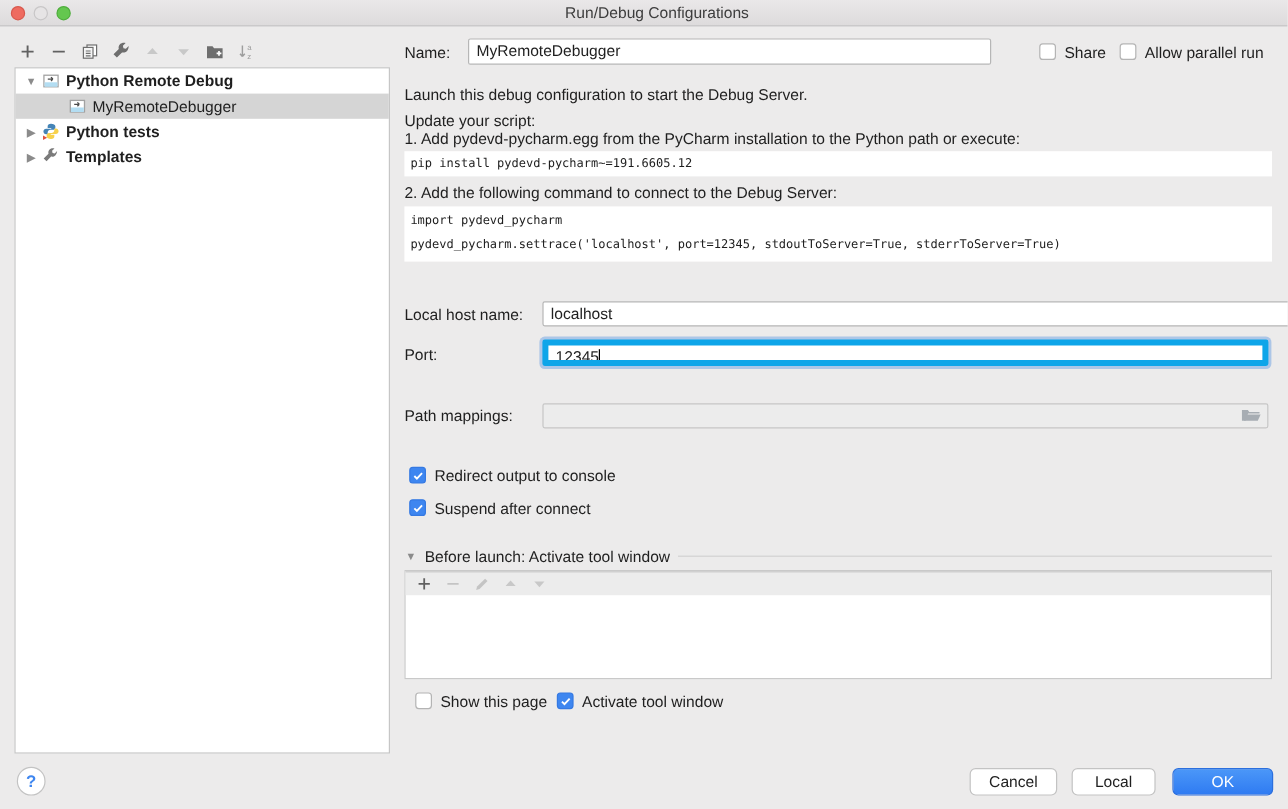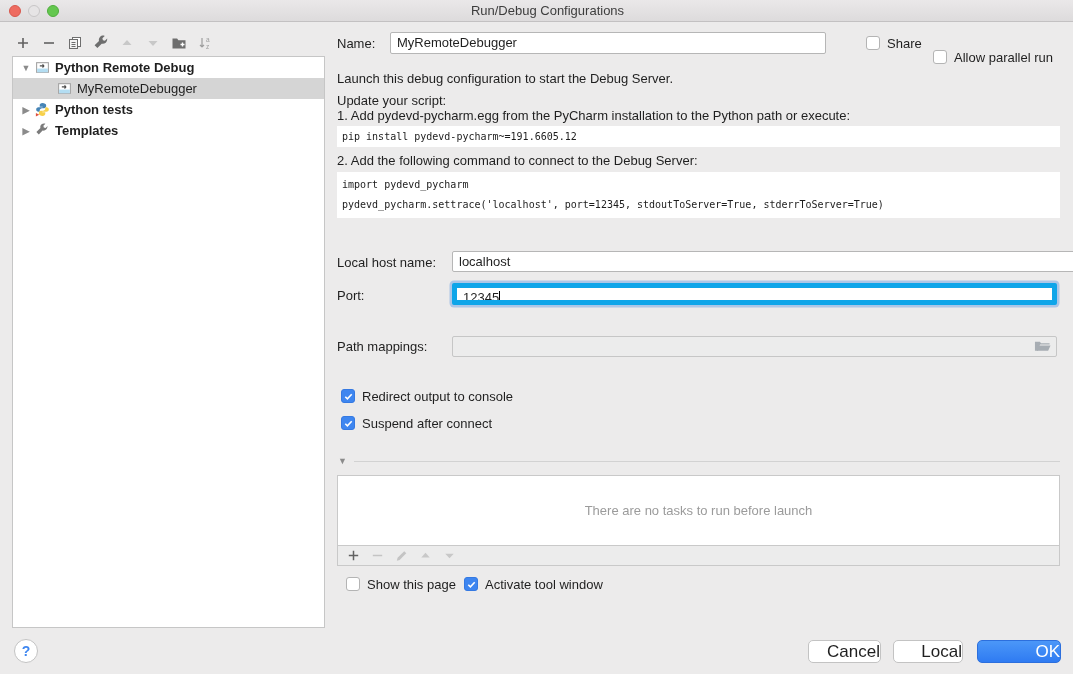--- a/index.html
+++ b/index.html
@@ -37,21 +37,21 @@
   .caret{display:inline-block;width:1px;height:13px;background:#000;vertical-align:-2px;}
   .cbrow{position:absolute;display:flex;align-items:center;gap:7px;white-space:nowrap;justify-content:flex-end;}
   .cb{width:14px;height:14px;border-radius:3px;background:#fff;border:1px solid #b4b4b4;
       display:inline-flex;align-items:center;justify-content:center;flex:0 0 14px;}
   .cb.checked{background:#3e86f0;border-color:#3579e2;}
   .code{position:absolute;background:#fff;font-family:"DejaVu Sans Mono","Liberation Mono",monospace;
         font-size:10px;color:#1d1d1d;white-space:pre;}
   .sep-head{position:absolute;display:flex;align-items:center;gap:7px;}
   .sep-head .line{flex:1;border-top:1px solid #d2d2d2;}
   .btn{position:absolute;height:23px;border-radius:5px;border:1px solid #c3c3c3;
-       background:#fff;text-align:right;line-height:21px;font-size:17px;color:#1f1f1f;}
+       background:#fff;text-align:center;line-height:21px;font-size:13px;color:#1f1f1f;}
   .btn.primary{background:linear-gradient(#4b97f8,#2f7bf2);border-color:#2c6fdd;color:#fff;}
   .help-btn{position:absolute;left:14px;top:639px;width:24px;height:24px;border-radius:50%;
             background:#fff;border:1px solid #c3c3c3;color:#3e86f0;font-size:14px;font-weight:bold;
             text-align:center;line-height:22px;}
 
   
   .tasks{position:absolute;left:337px;top:475px;width:723px;height:91px;border:1px solid #c9c9c9;background:#fff;}
   .tasks .empty{height:69px;display:flex;align-items:center;justify-content:center;color:#9b9b9b;}
   .tasks .ttb{height:20px;background:#ececec;border-top:1px solid #c9c9c9;display:flex;align-items:center;gap:9px;padding-left:8px;}
   .tasks .ttb .tbi{width:15px;height:15px;}
@@ -163,21 +163,21 @@
   </div>
 
   <div class="lbl" style="left:337px;top:36px">Name:</div>
   <div class="field" style="left:390px;top:32px;width:436px;height:22px">
     <span>MyRemoteDebugger</span>
   </div>
   <div class="cbrow" style="left:866px;top:33px;height:20px">
     <span class="cb"></span>
     <span>Share</span>
   </div>
-  <div class="cbrow" style="left:933px;top:47px;height:20px">
+  <div class="cbrow" style="left:933px;top:33px;height:20px">
     <span class="cb"></span>
     <span>Allow parallel run</span>
   </div>
 
   <div class="lbl" style="left:337px;top:71px">Launch this debug configuration to start the Debug Server.</div>
   <div class="lbl" style="left:337px;top:93px">Update your script:</div>
   <div class="lbl" style="left:337px;top:108px">1. Add pydevd-pycharm.egg from the PyCharm installation to the Python path or execute:</div>
   <div class="code" style="left:337px;top:126px;width:723px;height:21px;line-height:21px;padding:0 5px">pip install pydevd-pycharm~=191.6605.12</div>
   <div class="lbl" style="left:337px;top:153px">2. Add the following command to connect to the Debug Server:</div>
   <div class="code" style="left:337px;top:172px;width:723px;height:46px;padding:3px 5px;line-height:20px"><span>import pydevd_pycharm</span>
@@ -215,25 +215,25 @@
     <span class="cb checked">
       <svg viewBox="0 0 12 12" width="11" height="11">
           <path d="M2.5 6.2l2.3 2.3 4.7-5" stroke="#fff" stroke-width="1.7" fill="none"></path>
         </svg>
       </span>
     <span>Suspend after connect</span>
   </div>
 
   <div class="sep-head" style="left:338px;top:456px;width:722px">
     <span style="font-size:9px;color:#8b8b8b">▼</span>
+    <span>Before launch: Activate tool window</span>
     <span class="line"></span>
   </div>
 
   <div class="tasks">
-    <div class="empty">There are no tasks to run before launch</div>
     <div class="ttb">
       <span class="tbi">
         <svg viewBox="0 0 16 16" width="15" height="15">
             <path d="M8 3v10M3 8h10" stroke="#616161" stroke-width="1.6" fill="none"></path>
           </svg>
         </span>
       <span class="tbi">
         <svg viewBox="0 0 16 16" width="15" height="15">
             <path d="M3 8h10" stroke="#c4c4c4" stroke-width="1.6" fill="none"></path>
           </svg>

